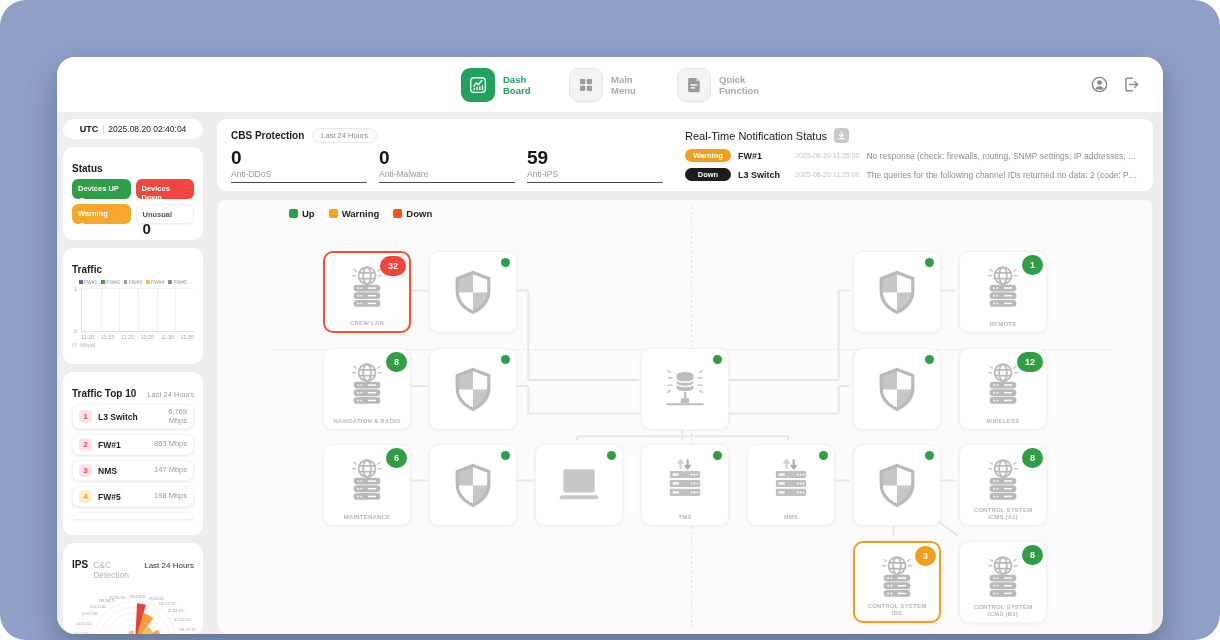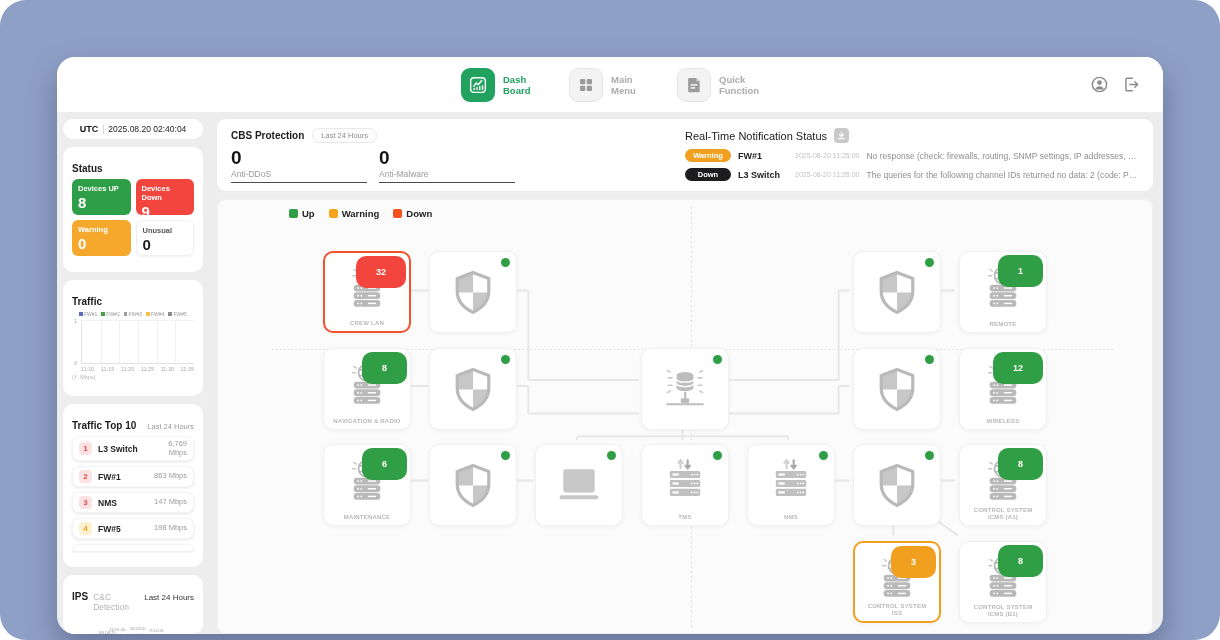--- a/index.html
+++ b/index.html
@@ -22,21 +22,21 @@
 .hicon{background:none;border:none;display:flex;cursor:pointer}
 
 .bdy{display:flex;gap:14px;padding:7px 10px 0 6px;height:522px}
 aside{width:140px;display:flex;flex-direction:column;gap:8px;flex:none}
 .card{background:#fff;border-radius:10px;padding:16px 9px}
 .clock{height:20px;background:#fff;border-radius:10px;display:flex;align-items:center;justify-content:center;gap:4px;font-size:8.5px;color:#222;flex:none}
 .clock b{font-size:9px;color:#111}
 .clock i{color:#ccc;font-style:normal}
 .sec-title{font-size:10px;font-weight:bold;color:#1c1c1c}
 .tiles{margin-top:5px;display:grid;grid-template-columns:1fr 1fr;gap:5px}
-.tile{border-radius:6px;padding:5px 6px 4px;height:36px;cursor:pointer}
+.tile{border-radius:6px;padding:5px 6px 4px;height:20px;cursor:pointer}
 .tile .tl{font-size:7.5px;font-weight:bold}
 .tile .tv{font-size:15px;font-weight:bold;margin-top:2px;line-height:1}
 .tile.plain{border:1px solid #efefef;box-shadow:0 1px 2px rgba(0,0,0,.05)}
 .tile.plain .tl{color:#555}
 
 .tleg{display:flex;gap:4px;margin:4px 0 2px 7px;flex-wrap:nowrap}
 .tleg-it{display:flex;align-items:center;gap:1.5px;font-size:5px;color:#9a9a9a;white-space:nowrap}
 .tleg-sq{width:3.5px;height:3.5px;display:inline-block}
 .plot-wrap{position:relative;margin-left:9px;margin-top:3px}
 .ylab{position:absolute;left:-7px;font-size:5.5px;color:#aaa}
@@ -84,21 +84,21 @@
 .dlegend{position:absolute;left:72px;top:9px;display:flex;gap:14px;z-index:3}
 .dl-it{display:flex;align-items:center;gap:4px;font-size:9.5px;font-weight:bold;color:#222}
 .dl-sq{width:9px;height:9px;border-radius:2px;display:inline-block}
 svg.wires{position:absolute;inset:0;width:100%;height:100%}
 #nodes{position:absolute;inset:0;z-index:2}
 .node{position:absolute;width:88px;height:82px;background:#fff;border-radius:10px;border:1px solid #f1f1f1;box-shadow:0 1px 4px rgba(0,0,0,.05);display:flex;align-items:center;justify-content:center;cursor:pointer}
 .node.b-down{border:2px solid #f4512e}
 .node.b-warn{border:2px solid #f0a01e}
 .node .lbl{position:absolute;bottom:4px;left:3px;right:3px;text-align:center;font-size:6px;font-weight:bold;color:#b8b8b8;line-height:7px;letter-spacing:.2px}
 .node.haslbl .nic{margin-top:-12px}
-.nbadge{position:absolute;top:3px;right:3px;min-width:20px;height:32px;padding:0 20px;border-radius:10px;color:#fff;font-size:9px;font-weight:bold;display:flex;align-items:center;justify-content:center}
+.nbadge{position:absolute;top:3px;right:3px;min-width:20px;height:20px;padding:0 8px;border-radius:10px;color:#fff;font-size:9px;font-weight:bold;display:flex;align-items:center;justify-content:center}
 .ndot{position:absolute;top:6px;right:6px;width:9px;height:9px;border-radius:50%}
 </style>
 </head>
 <body>
 
 <div class="bg"></div>
 <div class="frame">
 
   <header class="hdr">
     <nav class="nav">
@@ -310,20 +310,24 @@
           </div>
           <div class="metrics">
             <div class="metric">
               <div class="m-val">0</div>
               <div class="m-lab">Anti-DDoS</div>
             </div>
             <div class="metric">
               <div class="m-val">0</div>
               <div class="m-lab">Anti-Malware</div>
             </div>
+            <div class="metric">
+              <div class="m-val">59</div>
+              <div class="m-lab">Anti-IPS</div>
+            </div>
           </div>
         </div>
         <div class="notif">
           <div class="notif-head">
             <span class="notif-title">Real-Time Notification Status</span>
             <button class="dl-btn">
               <svg width="9" height="9" viewBox="0 0 12 12" stroke="#fff" stroke-width="1.6" fill="none" stroke-linecap="round">
                   <path d="M6 1.5 v5.8 M3.2 4.8 L6 7.6 8.8 4.8 M2.5 10.2 h7"></path>
                 </svg>
             </button>

